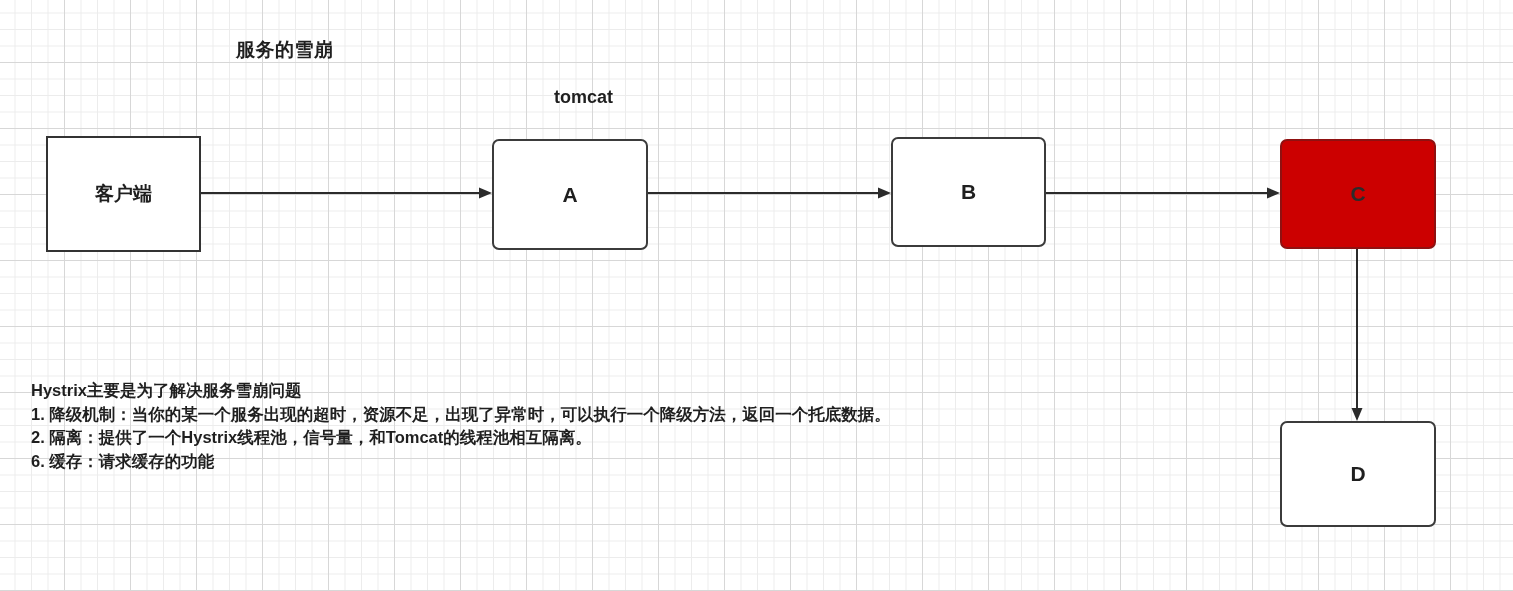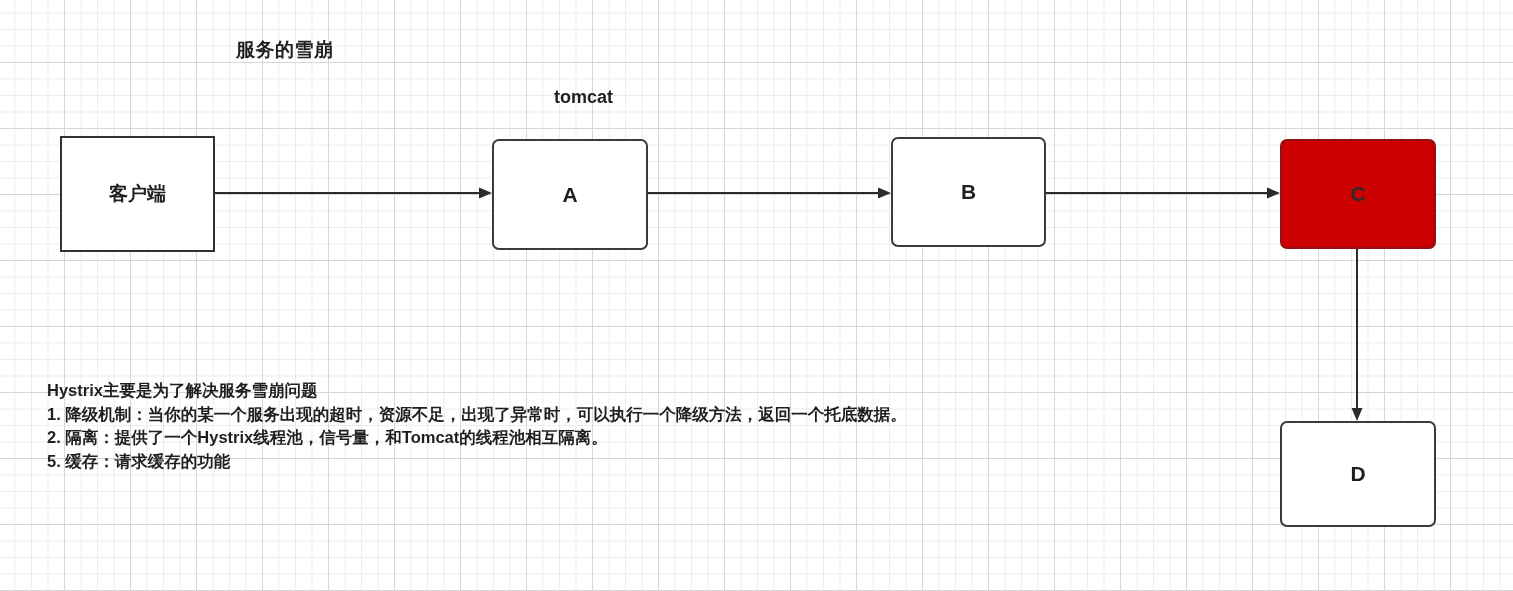--- a/index.html
+++ b/index.html
@@ -58,21 +58,21 @@
     justify-content: center;
     font-weight: bold;
     color: #1f1f1f;
     background: #ffffff;
     border: 2px solid #3b3b3b;
   }
   .node.square { border-radius: 0; }
   .node.round  { border-radius: 7px; }
 
   #node-client {
-    left: 60px;  top: 136px;
+    left: 46px;  top: 136px;
     width: 155px; height: 116px;
     font-size: 19px;
     border-width: 2px;
     border-color: #333333;
   }
   #node-a {
     left: 492px; top: 139px;
     width: 156px; height: 111px;
     font-size: 21px;
   }
@@ -107,21 +107,21 @@
   .edge-line {
     stroke: #2b2b2b;
     stroke-width: 2;
     fill: none;
   }
   .edge-head { fill: #2b2b2b; }
 
   
   #notes {
     position: absolute;
-    left: 47px;
+    left: 31px;
     top: 379px;
     font-size: 16.5px;
     font-weight: bold;
     color: #1f1f1f;
     line-height: 23.5px;
     white-space: nowrap;
   }
   #notes div { white-space: nowrap; }
 </style>
 </head>
@@ -169,16 +169,16 @@
   </div>
 
   <div class="node round" id="node-d">
     <span>D</span>
   </div>
 
   <div id="notes">
     <div>Hystrix主要是为了解决服务雪崩问题</div>
     <div>1. 降级机制：当你的某一个服务出现的超时，资源不足，出现了异常时，可以执行一个降级方法，返回一个托底数据。</div>
     <div>2. 隔离：提供了一个Hystrix线程池，信号量，和Tomcat的线程池相互隔离。</div>
-    <div>5. 缓存：请求缓存的功能</div>
+    <div>6. 缓存：请求缓存的功能</div>
   </div>
 
 </div>
 
 </body></html>

